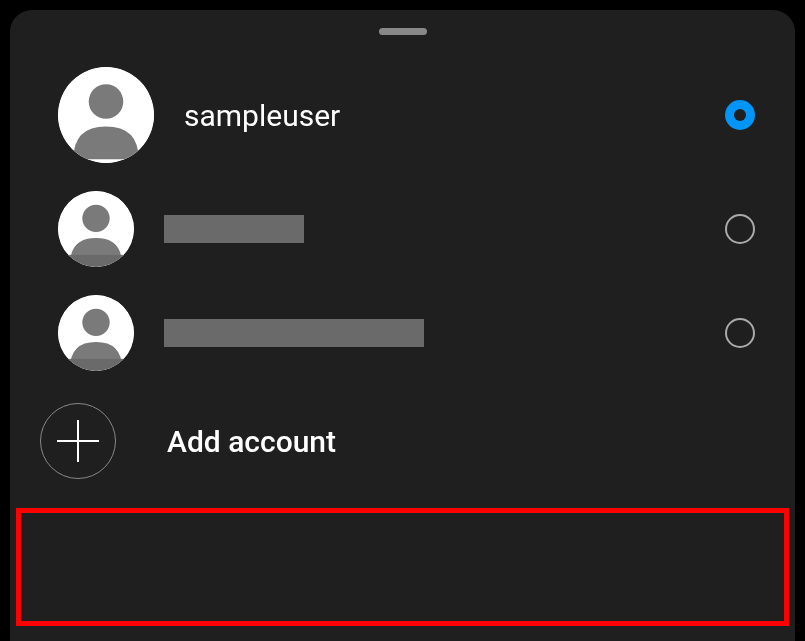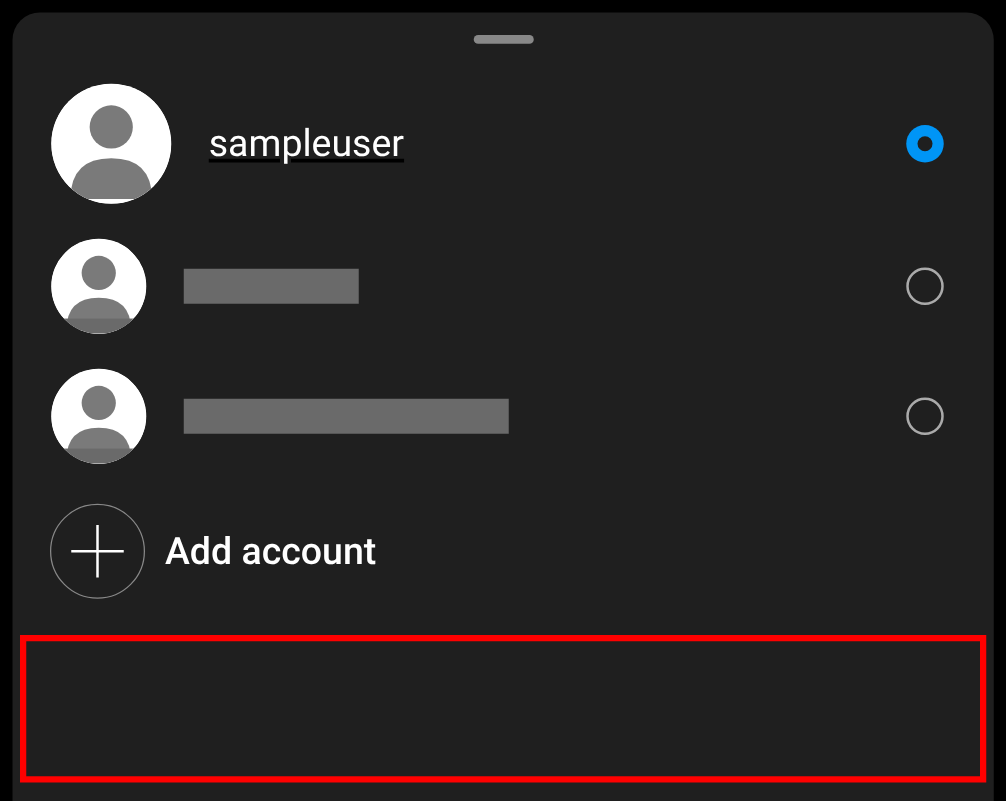--- a/index.html
+++ b/index.html
@@ -27,23 +27,22 @@
     .drag-handle {
       width: 48px;
       height: 7px;
       background: #888;
       border-radius: 4px;
       margin: 0 auto 18px auto;
     }
     .account-row {
       display: flex;
       align-items: center;
-      padding: 14px 40px 14px 31px;
+      padding: 14px 40px 14px 48px;
       cursor: pointer;
-      text-decoration: underline;
     }
     .avatar {
       width: 96px;
       height: 96px;
       border-radius: 50%;
       background: #fff;
       display: flex;
       align-items: center;
       justify-content: center;
       flex-shrink: 0;
@@ -113,21 +112,21 @@
       flex-shrink: 0;
     }
     .plus-circle svg {
       width: 46px;
       height: 46px;
     }
     .add-label {
       color: #fff;
       font-size: 30px;
       font-weight: 500;
-      margin-left: 16px;
+      margin-left: 51px;
     }
     .highlight-box {
       position: absolute;
       border: 5px solid #ff0000;
       left: 16px;
       right: 16px;
       top: 508px;
       height: 118px;
       pointer-events: none;
     }

